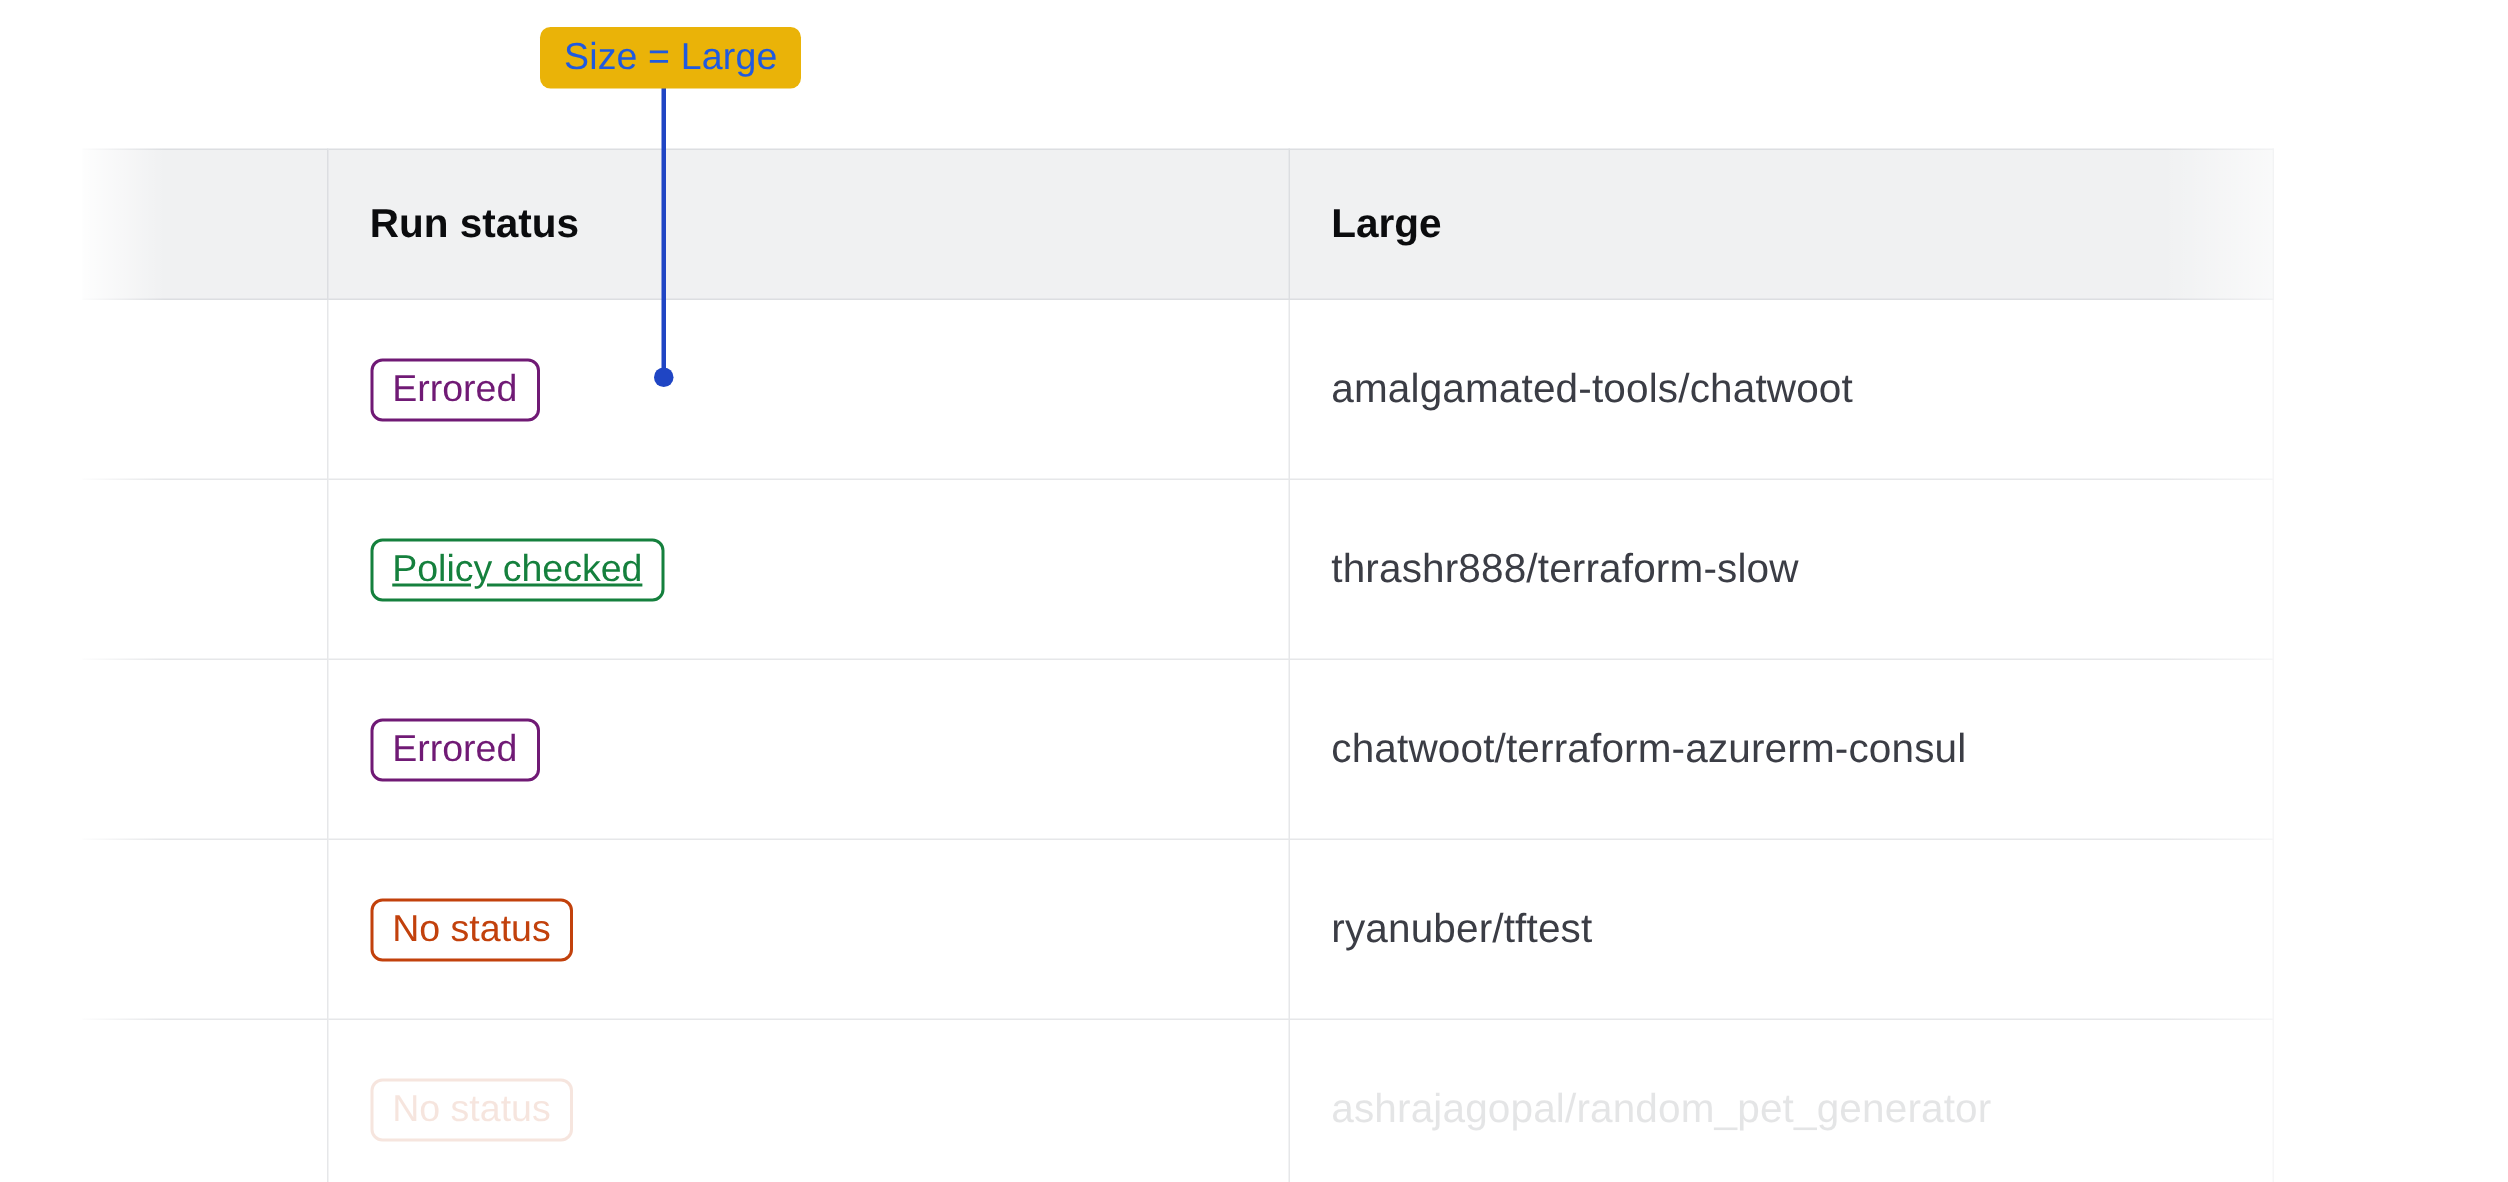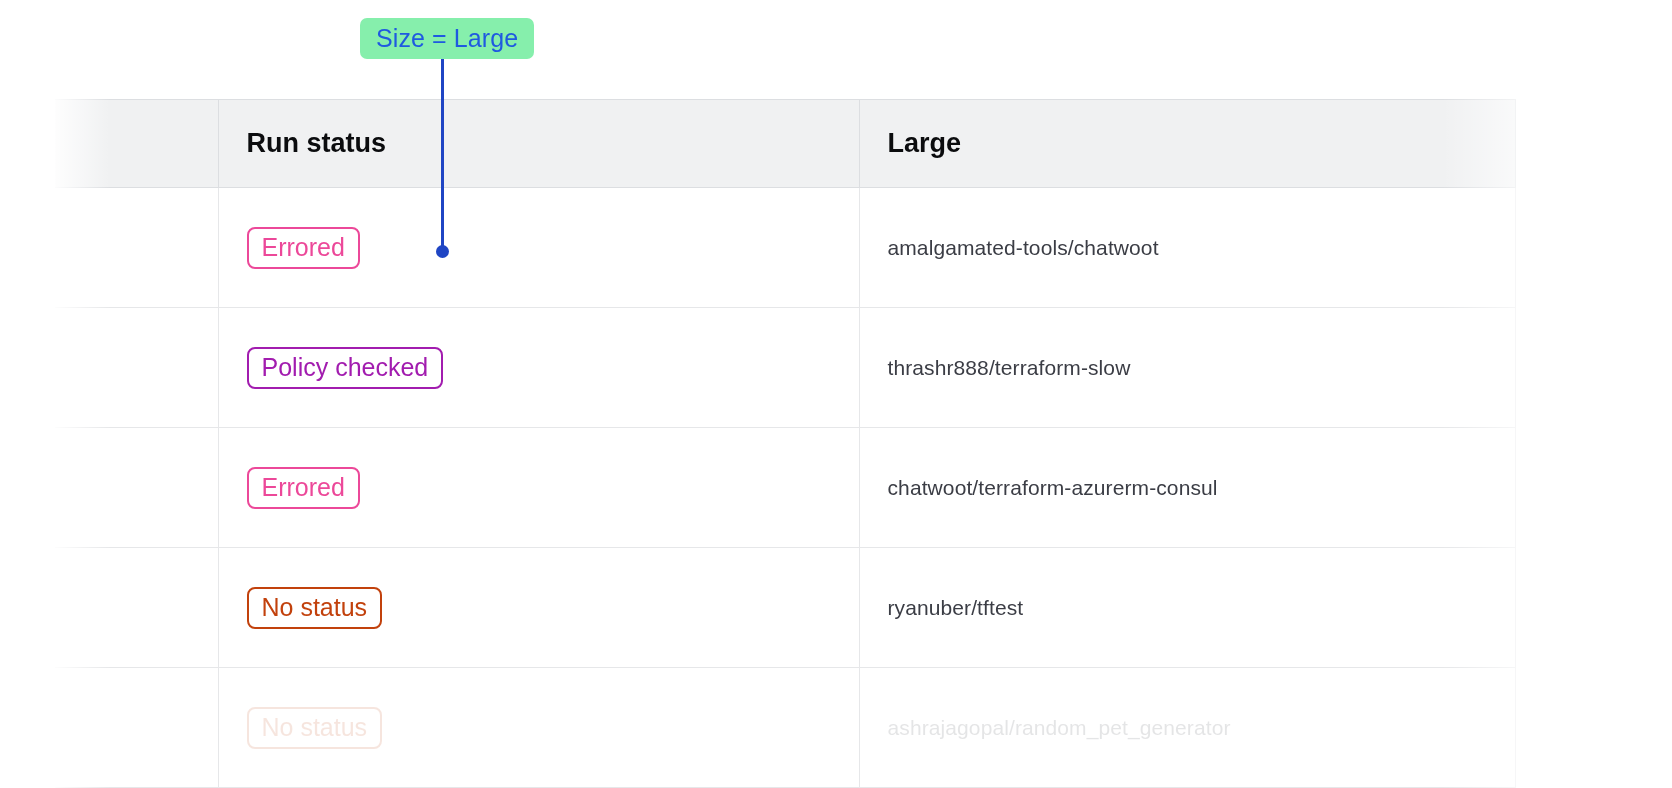--- a/index.html
+++ b/index.html
@@ -27,21 +27,21 @@
   
   .annotation-pill {
     position: absolute;
     left: 360px;
     top: 18px;
     height: 41px;
     padding: 0 16px;
     display: flex;
     align-items: center;
     justify-content: center;
-    background: #86efac;
+    background: #eab308;
     border-radius: 7px;
     color: #1f5ae0;
     font-size: 25px;
     letter-spacing: 0.1px;
     white-space: nowrap;
     box-sizing: border-box;
   }
   .annotation-line {
     position: absolute;
     left: 441px;
@@ -76,21 +76,21 @@
   }
   table.runs col.c-spacer { width: 163px; }
   table.runs col.c-status { width: 641px; }
   table.runs col.c-repo   { width: 656px; }
 
   thead th {
     background: #f0f1f2;
     border-top: 1px solid #dcdee1;
     border-bottom: 1px solid #dcdee1;
     border-right: 1px solid #dcdee1;
-    height: 88px;
+    height: 100px;
     padding: 0 0 0 28px;
     text-align: left;
     vertical-align: middle;
     font-size: 27px;
     font-weight: bold;
     color: #0b0c0e;
     box-sizing: border-box;
   }
   thead th.col-spacer { padding: 0; }
 
@@ -98,21 +98,21 @@
     height: 120px;
     border-bottom: 1px solid #e6e7e9;
     border-right: 1px solid #e6e7e9;
     padding: 0 0 0 28px;
     vertical-align: middle;
     box-sizing: border-box;
     background: #ffffff;
   }
   tbody td.col-spacer { padding: 0; }
   tbody td.cell-repo {
-    font-size: 21px;
+    font-size: 27px;
     color: #3b3d45;
     white-space: nowrap;
     letter-spacing: 0.1px;
   }
 
   tbody tr.row-faded td {
     opacity: 0.13;
   }
 
   
@@ -122,22 +122,22 @@
     justify-content: center;
     height: 42px;
     padding: 0 13px;
     border: 2px solid currentColor;
     border-radius: 8px;
     font-size: 25px;
     line-height: 1;
     white-space: nowrap;
     box-sizing: border-box;
   }
-  .badge.errored        { color: #ec4899; }
-  .badge.policy-checked { color: #a21caf; }
+  .badge.errored        { color: #701a75; }
+  .badge.policy-checked { color: #15803d; text-decoration: underline; }
   .badge.no-status      { color: #c2410c; }
 
   
   .fade-left {
     position: absolute;
     left: 0;
     top: 0;
     width: 110px;
     height: 788px;
     background: linear-gradient(to right, #ffffff 0%, #ffffff 45%, rgba(255,255,255,0) 100%);

